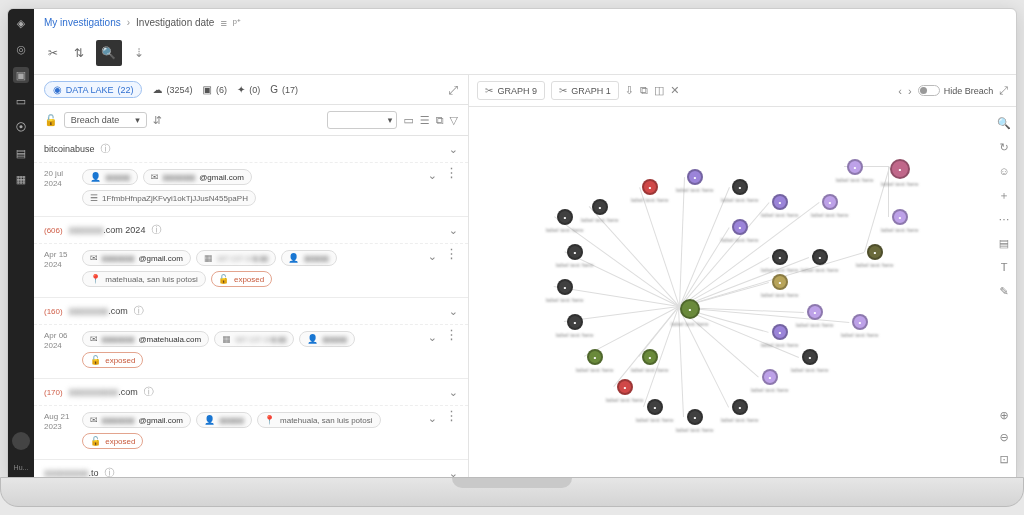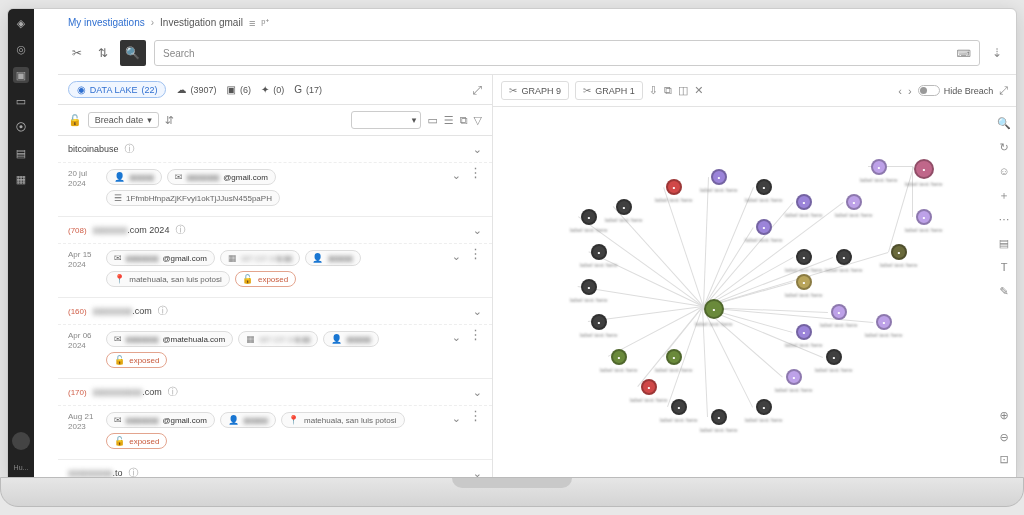--- a/index.html
+++ b/index.html
@@ -10,21 +10,21 @@
 
   
   .rail { width: 26px; background: #222; display: flex; flex-direction: column; align-items: center; padding-top: 6px; gap: 10px; height: 100%; }
   .rail .ico { width: 16px; height: 16px; display:flex; align-items:center; justify-content:center; color:#aaa; font-size:11px; }
   .rail .sel { background:#444; border-radius:3px; padding:2px; }
   .rail .spacer { flex: 1; }
   .rail .foot { width:18px; height:18px; border-radius:50%; background:#444; margin-bottom:4px;}
   .rail .foottxt { color:#888; font-size:7px; margin-bottom:6px; }
 
   
-  .main { flex:1; display:flex; flex-direction:column;margin-left:24px; }
+  .main { flex:1; display:flex; flex-direction:column; }
 
   
   .crumb { display:flex; align-items:center; gap:6px; padding: 6px 10px; font-size: 10px; }
   .crumb .link { color:#2f6fd0; }
   .crumb .sep { color:#999; }
   .crumb .cur { color:#555; }
   .crumb .ic { color:#888; font-size:11px; }
 
   
   .searchbar { display:flex; align-items:center; gap:8px; padding: 4px 10px 8px; }
@@ -42,21 +42,21 @@
   
   .filterrow { display:flex; align-items:center; gap:10px; padding:6px 10px; border-bottom:1px solid #e3e3e3; font-size:9px;}
   .pill { display:flex; align-items:center; gap:4px; color:#555;}
   .pill.active { color:#2f6fd0; border:1px solid #9fc1f0; border-radius:10px; padding:2px 8px; background:#f0f6ff;}
   .pill .ico { font-size:10px; }
   .filterrow .xpd { margin-left:auto; color:#888; font-size:12px; }
 
   
   .sortrow { display:flex; align-items:center; gap:6px; padding:6px 10px; border-bottom:1px solid #e3e3e3; font-size:9px; color:#555;}
   .sortrow .lock { font-size:11px;}
-  .sortrow .sel { border:1px solid #ccc; border-radius:3px; padding:2px 6px; display:flex; gap:4px; align-items:center;}
+  .sortrow .sel { border:1px solid #ccc; border-radius:3px; padding:2px 6px; display:flex; gap:16px; align-items:center;}
   .sortrow .ricon { color:#888; font-size:11px;}
   .sortrow .gap { flex:1; }
   .sortrow .dd { border:1px solid #ccc; border-radius:3px; width:70px; height:18px; display:flex; align-items:center; justify-content:flex-end; padding:0 4px;}
 
   
   .list { flex:1; overflow:auto; font-size:9px; color:#444;}
   .group { border-bottom:1px solid #ececec; }
   .grouphdr { display:flex; align-items:center; padding:6px 10px; gap:6px;}
   .grouphdr .gname { color:#444; }
   .grouphdr .ginfo { color:#aaa; font-size:10px;}
@@ -122,48 +122,44 @@
     <div class="spacer"></div>
     <div class="foot"></div>
     <div class="foottxt">Hu...</div>
   </div>
 
   <div class="main">
 
     <div class="crumb">
       <span class="link">My investigations</span>
       <span class="sep">›</span>
-      <span class="cur">Investigation gmail</span>
+      <span class="cur">Investigation date</span>
       <span class="ic">≡</span>
       <span class="ic">ᵖ⁺</span>
     </div>
 
     <div class="searchbar">
       <div class="tool">✂</div>
       <div class="tool">⇅</div>
       <div class="searchbtn">🔍</div>
-      <div class="searchbox">
-        <span>Search</span>
-        <span class="end">⌨</span>
-      </div>
       <div class="dl">⇣</div>
     </div>
 
     <div class="split">
 
       <div class="left">
         <div class="filterrow">
           <div class="pill active">
             <span class="ico">◉</span>
             <span>DATA LAKE</span>
             <span>(22)</span>
           </div>
           <div class="pill">
                 <span class="ico">☁</span>
-                <span>(3907)</span>
+                <span>(3254)</span>
               </div>
           <div class="pill">
                 <span class="ico">▣</span>
                 <span>(6)</span>
               </div>
           <div class="pill">
                 <span class="ico">✦</span>
                 <span>(0)</span>
               </div>
           <div class="pill">
@@ -213,21 +209,21 @@
                       <span class="cico">☰</span>
                       <span class="">1FfmbHfnpaZjKFvyi1okTjJJusN455paPH</span>
                     </span>
                   </div>
                   <span class="chev">⌄</span>
                   <span class="dots">⋮</span>
                 </div>
               </div>
               <div class="group">
                 <div class="grouphdr">
-                  <span class="gcount">(708)</span> 
+                  <span class="gcount">(606)</span> 
                   <span class="gname"><span class="gnameblur">▮▮▮▮▮▮▮</span>.com 2024</span>
                   <span class="ginfo">ⓘ</span>
                   <span class="chev">⌄</span>
                 </div>
                 <div class="entry withdate">
                   <div class="datecol">Apr 15<br>2024</div>
                   <div class="chipwrap">
                     <span class="chip cemail">
                       <span class="cico">✉</span>
                       <span class="blur">▮▮▮▮▮▮▮▮</span>

